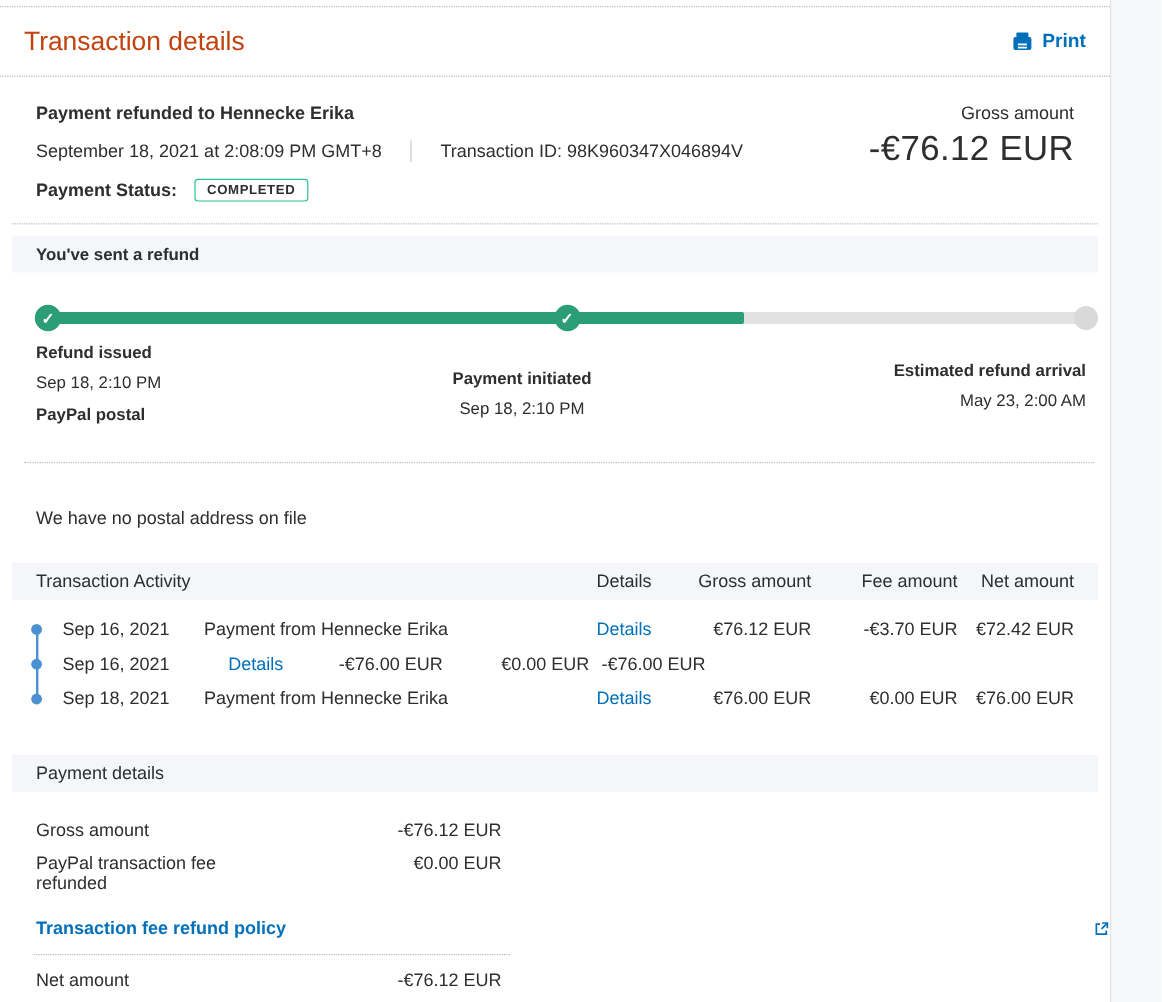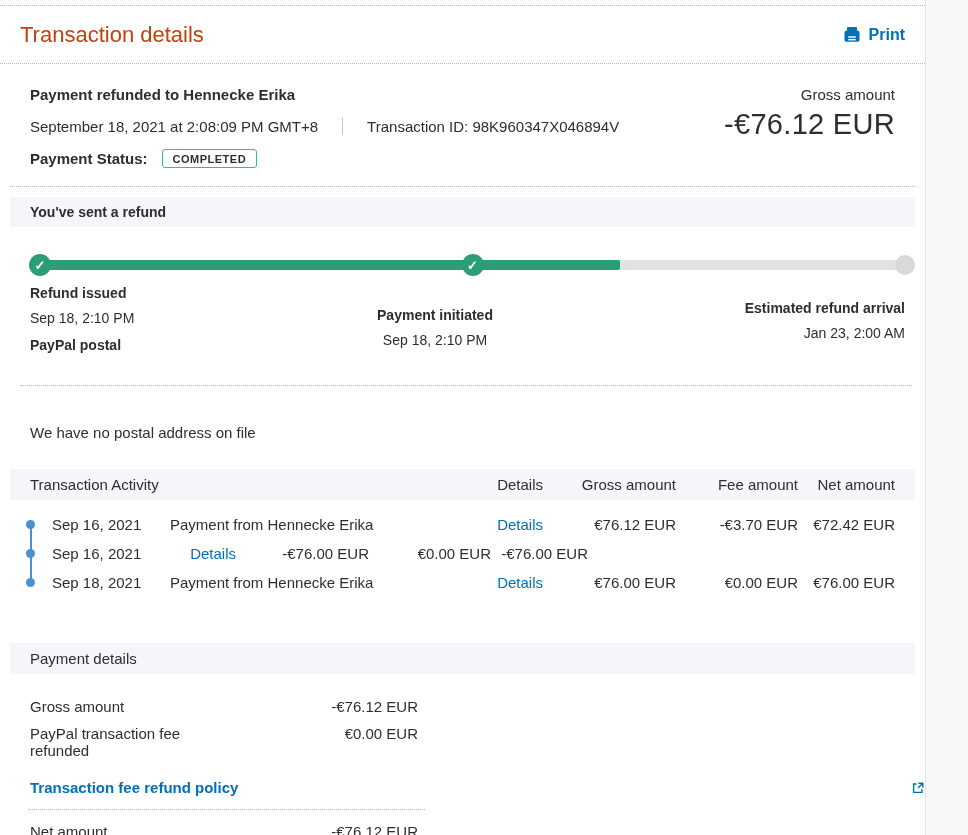--- a/index.html
+++ b/index.html
@@ -162,21 +162,21 @@
       <div class="t-label">Refund issued</div>
       <div class="t-date">Sep 18, 2:10 PM</div>
       <div class="t-sub">PayPal postal</div>
     </div>
     <div class="t-center">
       <div class="t-label">Payment initiated</div>
       <div class="t-date">Sep 18, 2:10 PM</div>
     </div>
     <div class="t-right">
       <div class="t-label">Estimated refund arrival</div>
-      <div class="t-date">Jan 23, 2:00 AM</div>
+      <div class="t-date">May 23, 2:00 AM</div>
     </div>
   </div>
   <div class="sep-tracker"></div>
 
   <div class="postal-note">We have no postal address on file</div>
 
   <div class="section-bar activity-header">
     <span class="activity-title">Transaction Activity</span>
     <span class="col-details">Details</span>
     <span class="col-gross">Gross amount</span>
@@ -209,21 +209,21 @@
       <span class="tl-dot"></span>
       <span class="a-date">Sep 18, 2021</span>
       <span class="a-desc">Payment from Hennecke Erika</span>
       <span class="col-details details-link">Details</span>
       <span class="col-gross">€76.00 EUR</span>
       <span class="col-fee">€0.00 EUR</span>
       <span class="col-net">€76.00 EUR</span>
     </div>
   </div>
 
-  <div class="section-bar" style="margin-top:36px; font-weight:400; font-size:15px;">
+  <div class="section-bar" style="margin-top:22px; font-weight:400; font-size:15px;">
     <span>Payment details</span>
   </div>
   <div class="pd-rows">
     <div class="pd-row">
       <span class="pd-label">Gross amount</span>
       <span class="pd-value">-€76.12 EUR</span>
     </div>
     <div class="pd-row">
       <span class="pd-label">PayPal transaction fee refunded</span>
       <span class="pd-value">€0.00 EUR</span>

